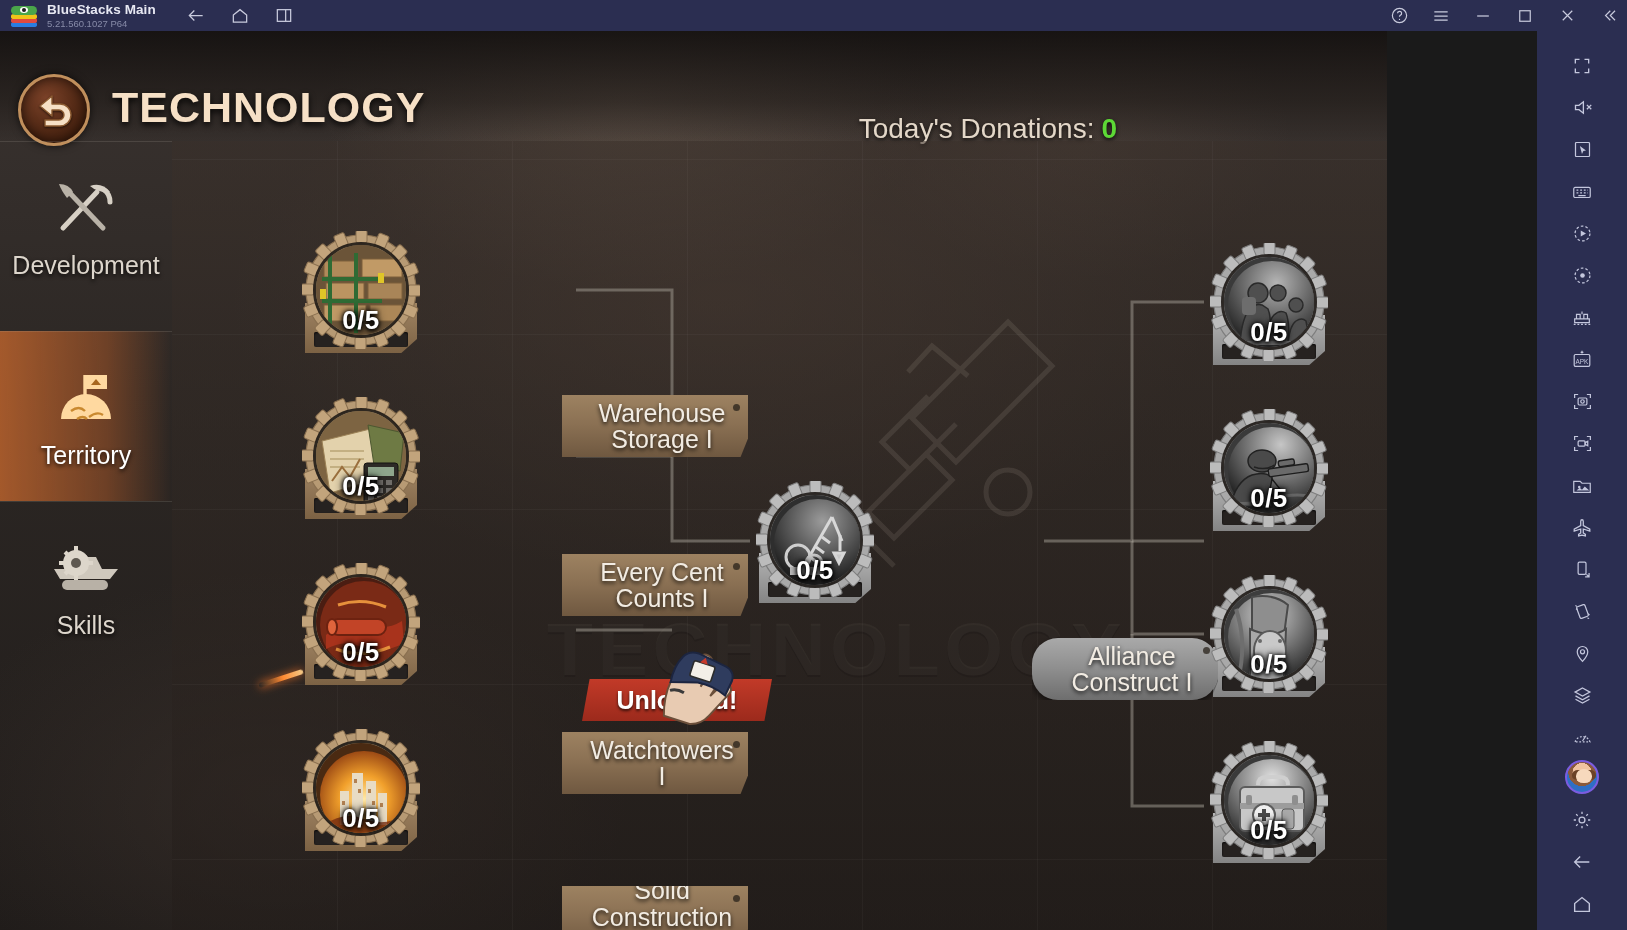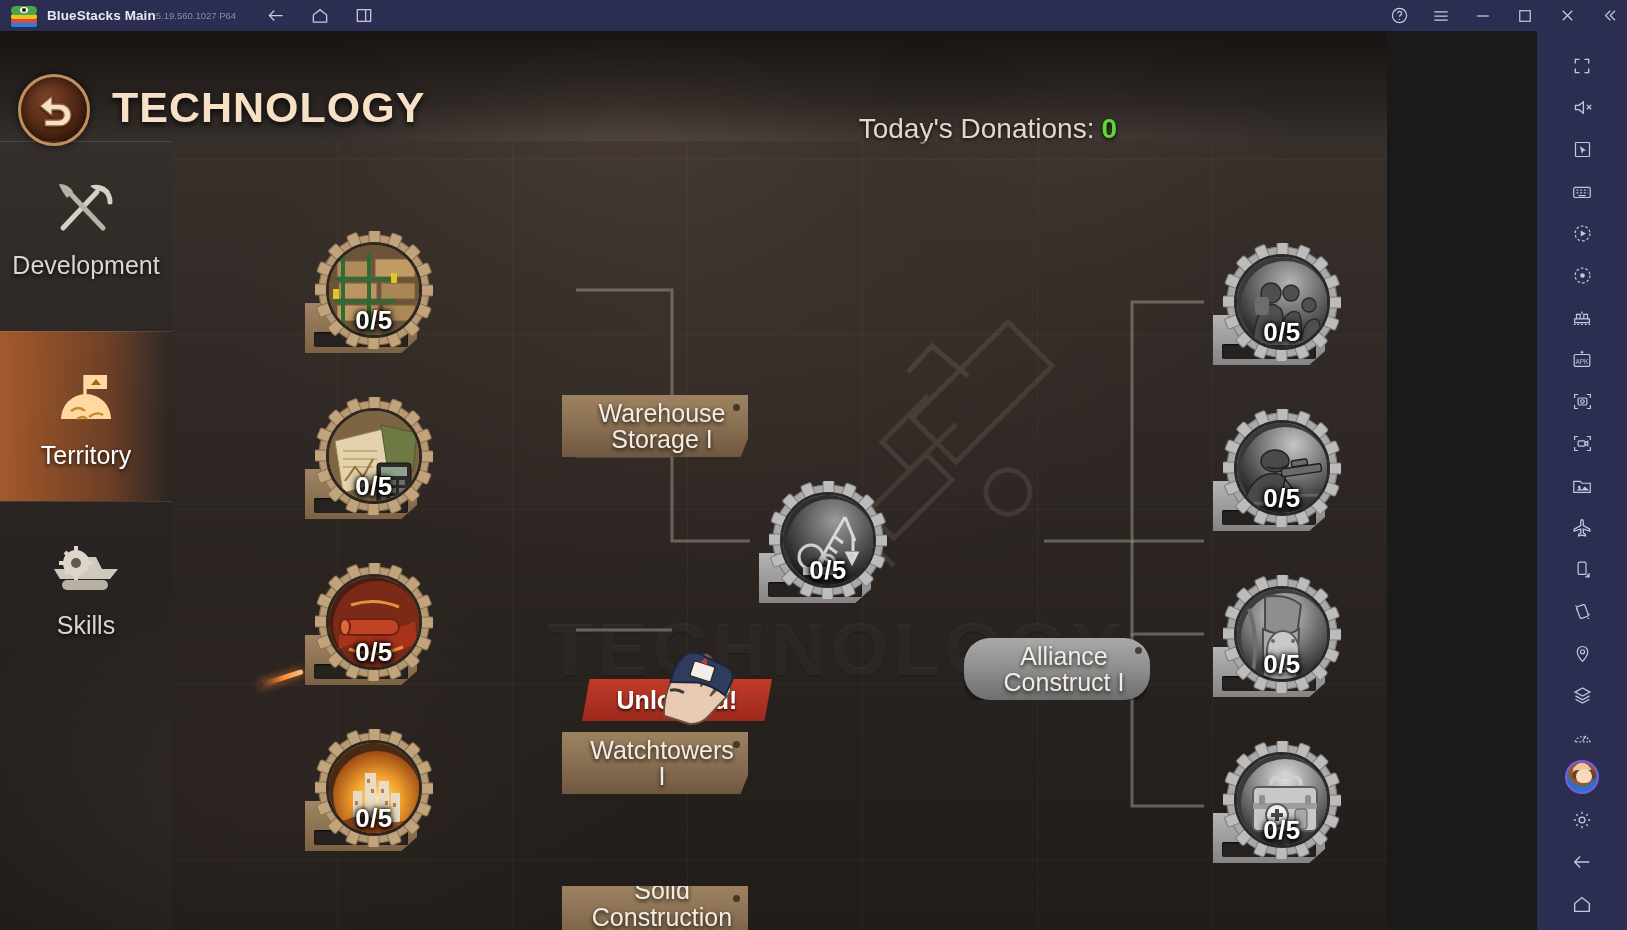--- a/index.html
+++ b/index.html
@@ -25,21 +25,21 @@
     position: relative; flex: 0 0 auto;
   }
   .bs-logo i { position: absolute; left: 0; border-radius: 3px/2px; }
   .bs-logo .l1 { bottom: 0px; width: 26px; height: 5px; background: #2a7de1; }
   .bs-logo .l2 { bottom: 4px; width: 26px; height: 5px; background: #e04a3f; }
   .bs-logo .l3 { bottom: 8px; width: 26px; height: 5px; background: #f0c419; }
   .bs-logo .l4 { bottom: 12px; width: 26px; height: 9px; background: #4aa64a; border-radius: 5px; }
   .bs-logo .eye { bottom: 14px; left: 9px; width: 8px; height: 6px; background: #fff; border-radius: 50%; }
   .bs-logo .pupil { bottom: 15px; left: 11px; width: 4px; height: 4px; background: #1d1d1d; border-radius: 50%; }
 
-  .bs-titletexts { display: flex; flex-direction: row; justify-content: center; line-height: 1; }
+  .bs-titletexts { display: flex; flex-direction: column; justify-content: center; line-height: 1; }
   .bs-title { color: #e7e8f2; font-size: 13.5px; font-weight: bold; letter-spacing: .1px; }
   .bs-ver { color: #878ba8; font-size: 9.5px; margin-top: 2px; }
 
   .tb-navbtns { display: flex; align-items: center; margin-left: 30px; gap: 24px; }
   .tb-ico {
     width: 20px; height: 20px; display: flex; align-items: center; justify-content: center;
     color: #c9cbdd; cursor: pointer;
   }
   .tb-ico svg { display: block; }
 
@@ -181,21 +181,21 @@
     width: 360px; height: 330px; opacity: .10; pointer-events: none;
   }
 
   
   .lines { position: absolute; inset: 0; pointer-events: none; }
   .lines path, .lines line { stroke: #9a958d; stroke-width: 3; fill: none; opacity: .55; }
 
   
   .node { position: absolute; cursor: pointer; }
   .node .badge {
-    position: absolute; left: 13px; top: 0;
+    position: absolute; left: 0; top: 0;
     width: 118px; height: 118px;
     z-index: 3;
   }
   .gear-teeth { position: absolute; inset: 0; }
   .node .disc {
     position: absolute; left: 11px; top: 11px; width: 96px; height: 96px;
     border-radius: 50%;
     border: 3px solid rgba(28,24,20,.88);
     overflow: hidden;
     box-shadow: inset 0 0 14px rgba(0,0,0,.55);
@@ -308,21 +308,21 @@
     <div class="bs-logo">
       <i class="l1"></i>
         <i class="l2"></i>
         <i class="l3"></i>
         <i class="l4"></i>
       <i class="eye"></i>
         <i class="pupil"></i>
     </div>
     <div class="bs-titletexts">
       <div class="bs-title">BlueStacks Main</div>
-      <div class="bs-ver">5.19.560.1027  P64</div>
+      <div class="bs-ver">5.21.560.1027  P64</div>
     </div>
 
     <div class="tb-navbtns">
       <div class="tb-ico">
         <svg width="21" height="21" viewBox="0 0 24 24" fill="none" stroke="currentColor" stroke-width="1.5">
             <path d="M20 12H4M10 6l-6 6 6 6"></path>
           </svg>
       </div>
       <div class="tb-ico">
         <svg width="21" height="21" viewBox="0 0 24 24" fill="none" stroke="currentColor" stroke-width="1.5">
@@ -577,20 +577,25 @@
                   <rect x="70" y="77" width="6" height="5"></rect>
                 <rect x="52" y="85" width="6" height="5"></rect>
                   <rect x="61" y="85" width="6" height="5"></rect>
                   <rect x="70" y="85" width="6" height="5"></rect>
               </g>
             </svg>
           </div>
           <div class="counter">0/5</div>
         </div>
       </div>
+      <div class="plate" style="left:390px; top:413px; width:186px;">
+        <div class="ptxt">Every Cent
+Counts I</div>
+          <div class="tab"></div>
+      </div>
 
       <div class="node" style="left:130px; top:422px;">
         <div class="plinth">
             <div class="bar"></div>
           </div>
         <div class="badge">
           <svg class="gear-teeth" viewBox="0 0 118 118">
             <circle cx="59" cy="59" r="55" fill="#b79a74" stroke="#8a7050" stroke-width="1.2"></circle>
             <g fill="#c2a47c" stroke="#8a7050" stroke-width="1">
               <rect x="54" y="-1" width="11" height="13" rx="2" transform="rotate(0 59 59)"></rect>
@@ -745,21 +750,21 @@
                 <path d="M64 58 l10 0 l-5 10 Z" fill="#c9c9c9"></path>
               </g>
               <circle cx="28" cy="62" r="12" fill="none" stroke="#cfcfcf" stroke-width="3"></circle>
               <circle cx="44" cy="68" r="8" fill="none" stroke="#cfcfcf" stroke-width="3"></circle>
               <rect x="20" y="72" width="34" height="8" fill="#bdbdbd"></rect>
             </svg>
           </div>
           <div class="counter">0/5</div>
         </div>
       </div>
-      <div class="plate" style="left:792px; top:497px; width:186px; background:linear-gradient(180deg,#a9a9a9 0%,#8f8f8f 48%,#6e6e6e 100%);border-radius:26px;">
+      <div class="plate" style="left:860px; top:497px; width:186px; background:linear-gradient(180deg,#a9a9a9 0%,#8f8f8f 48%,#6e6e6e 100%);border-radius:26px;">
         <div class="ptxt">Alliance
 Construct I</div>
         <div class="tab" style="background:linear-gradient(180deg,#bdbdbd,#7d7d7d);"></div>
       </div>
 
       <div class="node locked" style="left:1038px; top:102px;">
         <div class="plinth">
             <div class="bar"></div>
           </div>
         <div class="badge">

